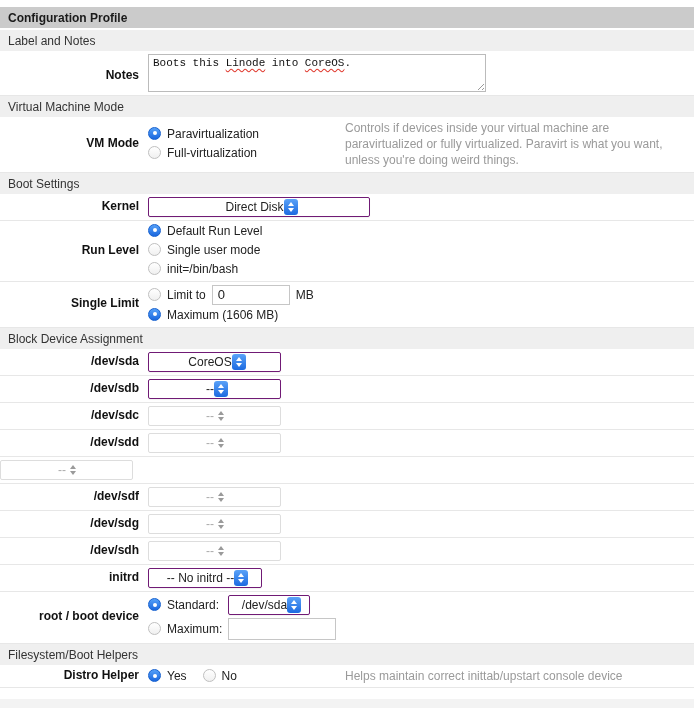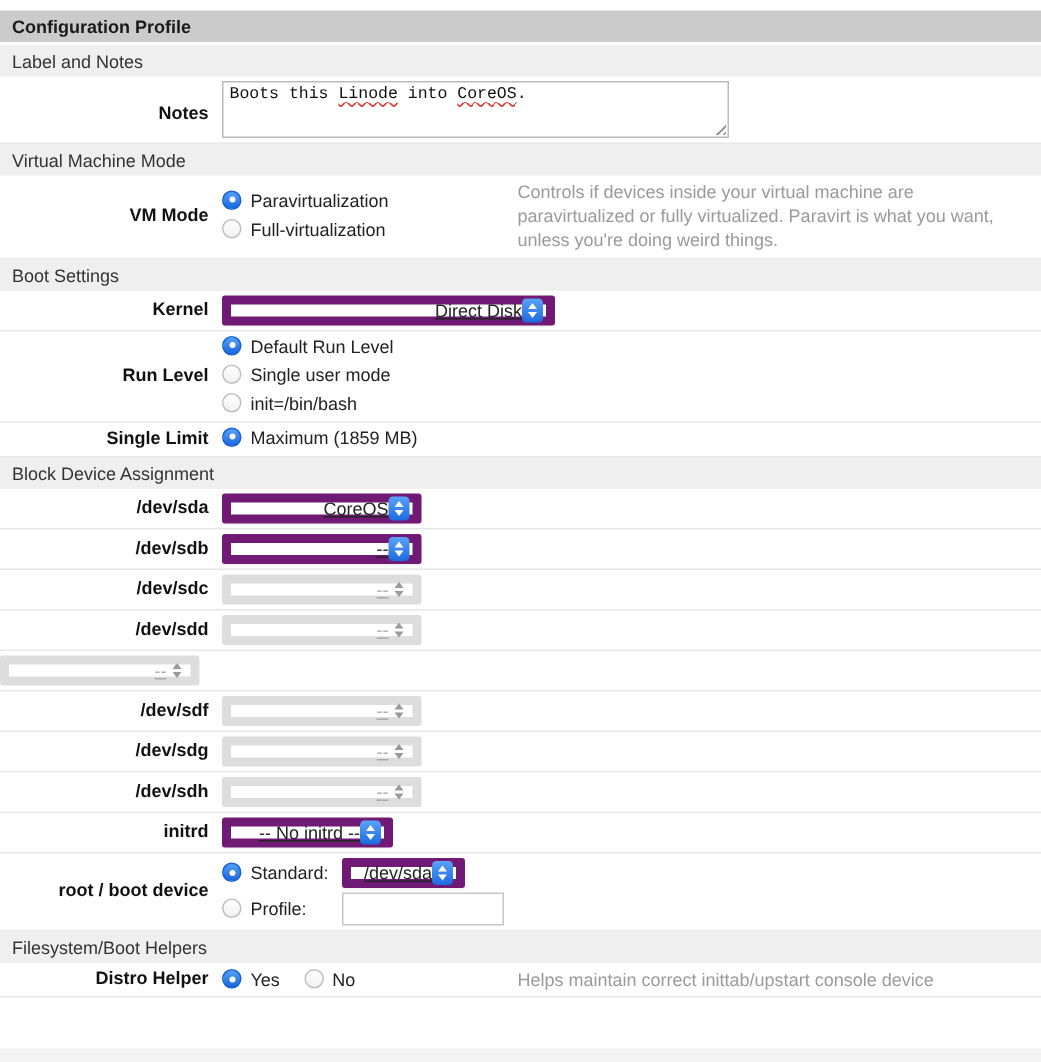--- a/index.html
+++ b/index.html
@@ -19,23 +19,23 @@
   .row-field.fixed { width:197px; min-width:197px; }
   .row-help { font-size:12px; color:#9a9a9a; line-height:1.35; flex:1; padding-right:8px; }
   .opt { display:flex; gap:6px; font-size:12px; height:16px; color:#222; }
   .radio { width:13px; height:13px; min-width:13px; border-radius:50%;
            background:linear-gradient(#ffffff,#f0f0f0); border:1px solid #c0c0c0; position:relative; }
   .radio.on { background:linear-gradient(#55a0f8,#1a67de); border-color:#1661cf; }
   .radio.on::after { content:""; position:absolute; left:3.5px; top:3.5px; width:4px; height:4px;
                      border-radius:50%; background:#fff; }
   .tinput { border:1px solid #c6c6c6; height:20px; font-size:13px; padding:0 5px; color:#222;
             font-family:"Liberation Sans",sans-serif; background:#fff; border-radius:0; }
-  .sel { height:20px; border:6px solid #701a75; border-radius:2px; background:#fff;
-         display:flex; align-items:center; justify-content:flex-end; font-size:12px;
-         color:#222; padding:0 2px 0 7px; box-shadow:0 1px 1px rgba(0,0,0,0.05);text-decoration:underline; }
+  .sel { height:20px; border:1px solid #701a75; border-radius:2px; background:#fff;
+         display:flex; align-items:center; justify-content:center; font-size:12px;
+         color:#222; padding:0 2px 0 7px; box-shadow:0 1px 1px rgba(0,0,0,0.05); }
   .stepper { width:14px; height:16px; border-radius:3px; display:flex; flex-direction:column;
              align-items:center; justify-content:center; row-gap:2px; }
   .stepper.blue { background:linear-gradient(#5aa2f8,#1c6ae0); }
   .arr-up { width:0; height:0; border-left:3px solid transparent; border-right:3px solid transparent;
             border-bottom:4px solid #fff; }
   .arr-dn { width:0; height:0; border-left:3px solid transparent; border-right:3px solid transparent;
             border-top:4px solid #fff; }
   .sel.disabled { color:#aaa; border-color:#ddd; box-shadow:none; }
   .sel.disabled .arr-up { border-bottom-color:#9a9a9a; }
   .sel.disabled .arr-dn { border-top-color:#9a9a9a; }
@@ -119,23 +119,29 @@
       <div class="opt">
         <span class="radio"></span>
         <span>init=/bin/bash</span>
       </div>
     </div>
   </div>
 
   <div class="row">
     <div class="row-label">Single Limit</div>
     <div class="row-field">
-      <div class="opt">
-        <span class="radio on"></span>
-        <span>Maximum (1859 MB)</span>
+      <div class="inline">
+        <span class="radio"></span>
+        <span>Limit to</span>
+        <input class="tinput" style="width: 78px;" value="0">
+        <span>MB</span>
+      </div>
+      <div class="opt">
+        <span class="radio on"></span>
+        <span>Maximum (1606 MB)</span>
       </div>
     </div>
   </div>
 
   <div class="section-header">Block Device Assignment</div>
 
   <div class="row">
     <div class="row-label">/dev/sda</div>
     <div class="row-field">
       <div class="sel" style="width:133px;">
@@ -260,21 +266,21 @@
         <div class="sel" style="width:82px;">
           <span>/dev/sda</span>
           <span class="stepper blue">
               <span class="arr-up"></span>
               <span class="arr-dn"></span>
             </span>
         </div>
       </div>
       <div class="inline">
         <span class="radio"></span>
-        <span class="sublabel">Profile:</span>
+        <span class="sublabel">Maximum:</span>
         <input class="tinput" style="width: 108px; height: 22px;" value="">
       </div>
     </div>
   </div>
 
   <div class="section-header">Filesystem/Boot Helpers</div>
 
   <div class="row">
     <div class="row-label">Distro Helper</div>
     <div class="row-field fixed">

